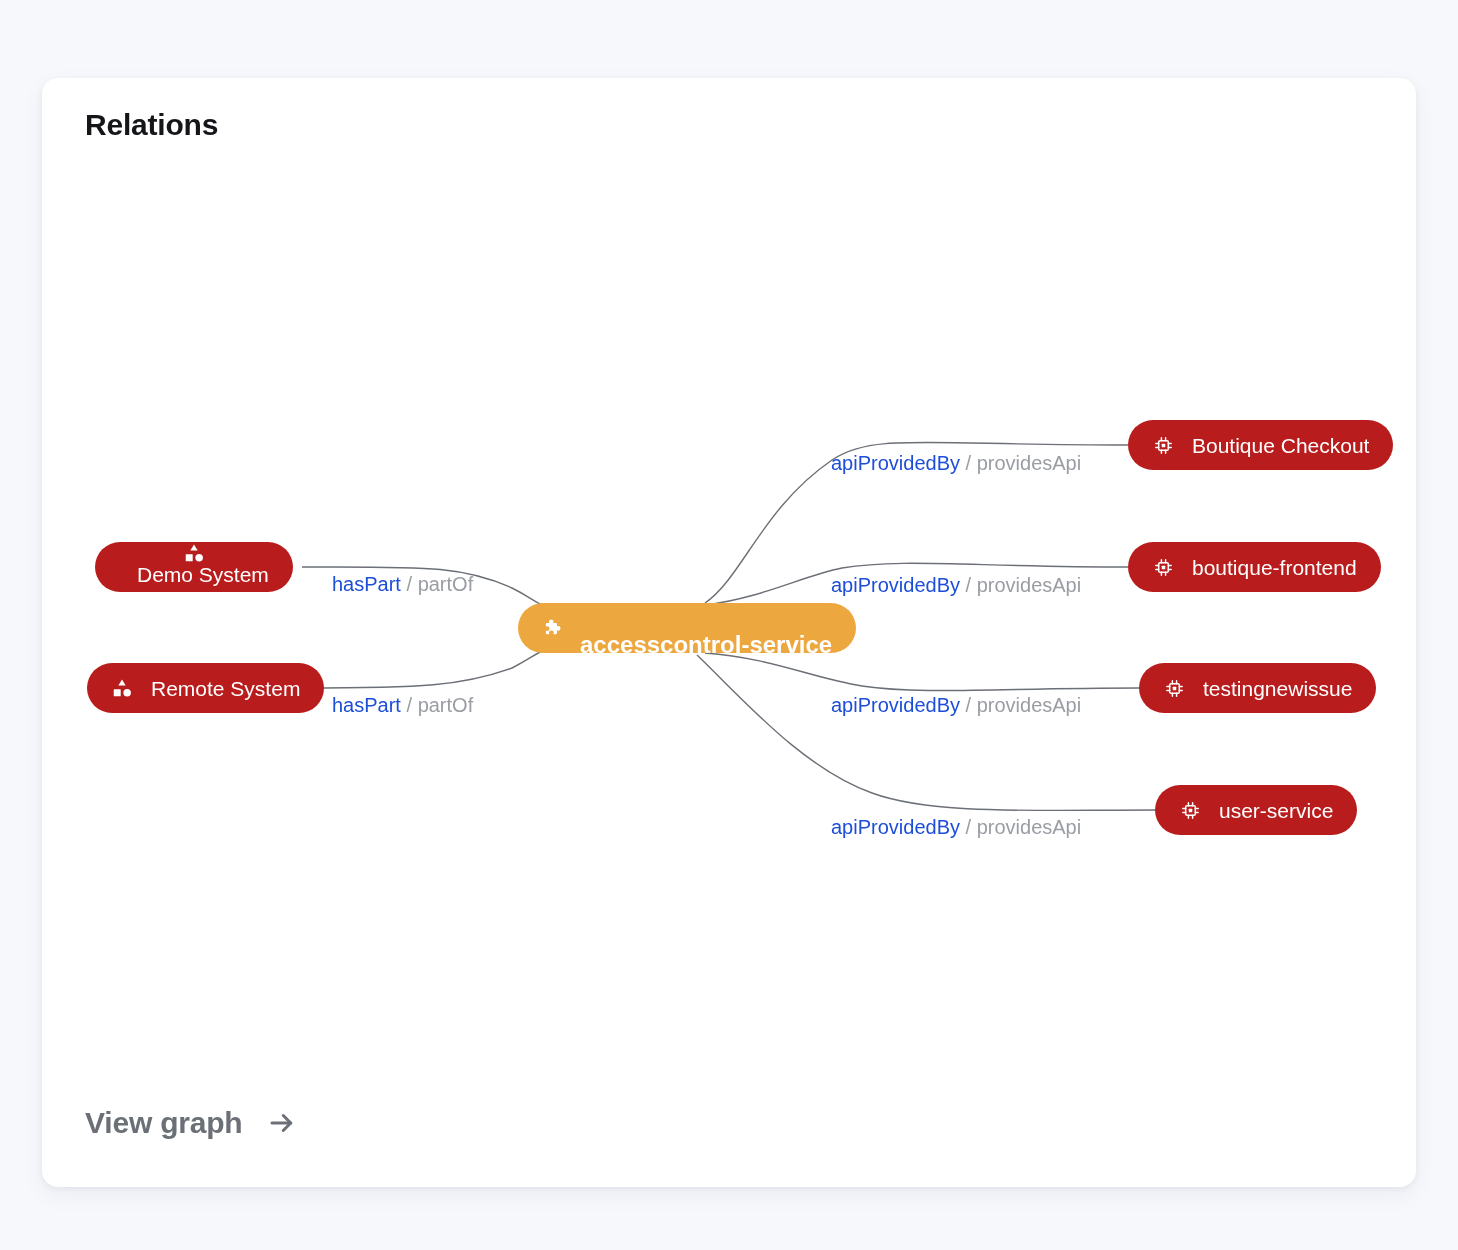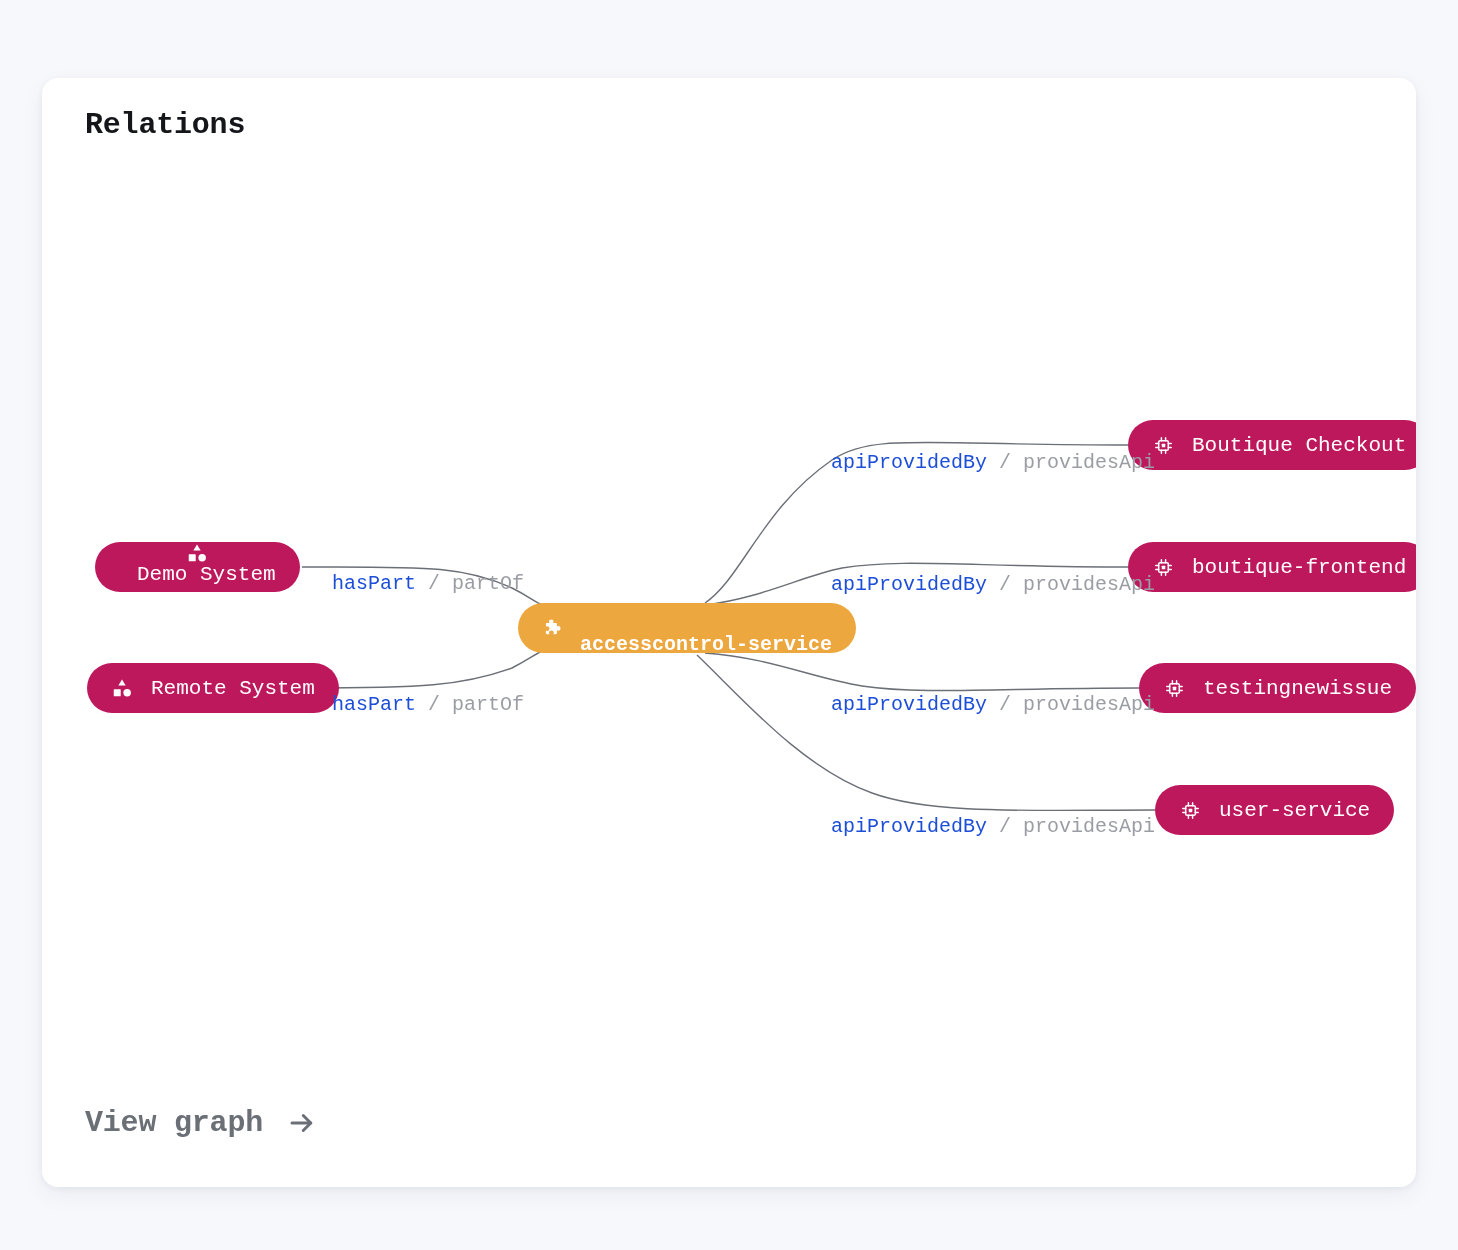--- a/index.html
+++ b/index.html
@@ -14,21 +14,20 @@
     font-family: "Liberation Sans", sans-serif;
     -webkit-font-smoothing: antialiased;
     overflow: hidden;
   }
 
   .page {
     position: relative;
     width: 1458px;
     height: 978px;
     background: #f7f8fc;
-    font-family: Liberation Mono, monospace;
   }
 
   .card {
     position: absolute;
     left: 42px;
     top: 78px;
     width: 1374px;
     height: 1109px;
     background: #ffffff;
     border-radius: 16px;
@@ -83,28 +82,28 @@
     height: 22px;
     flex: 0 0 auto;
   }
   .node .node-label {
     margin-left: 18px;
     font-size: 21px;
     line-height: 1;
   }
 
   .node.blue {
-    background: #be185d;
+    background: #b91c1c;
   }
   .node.orange {
     background: #eda73f;
   }
   .node.orange .node-label {
     font-weight: bold;
-    font-size: 20px;
+    font-size: 24px;
     margin-left: 16px;
     margin-top: 33px;
   }
 
   
   .node-demo-system      { left: 53px;  top: 464px; flex-direction: column; }
   .node-remote-system    { left: 45px;  top: 585px; text-align: right; }
   .node-center           { left: 476px; top: 525px; }
   .node-boutique-checkout{ left: 1086px; top: 342px; }
   .node-boutique-frontend{ left: 1086px; top: 464px; }

